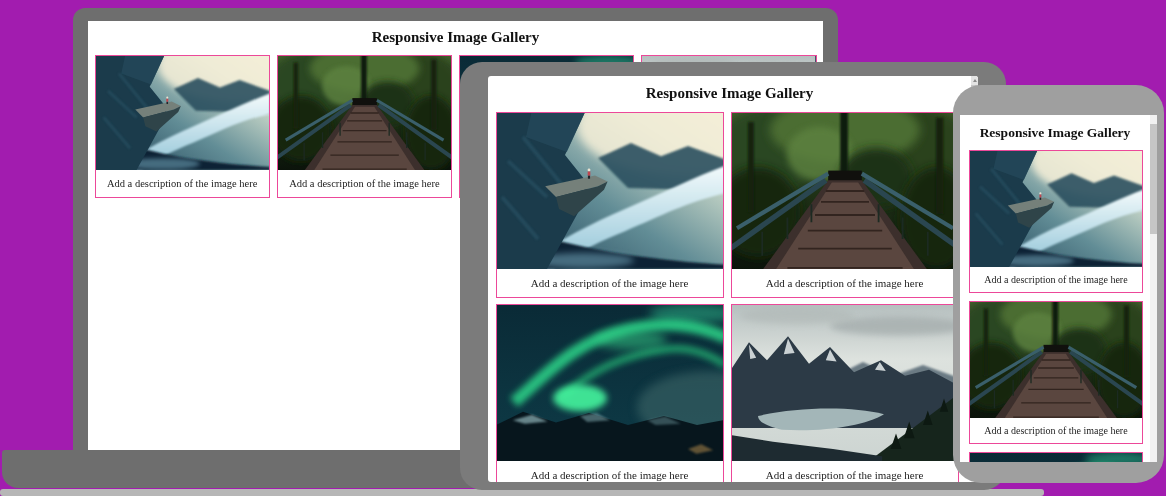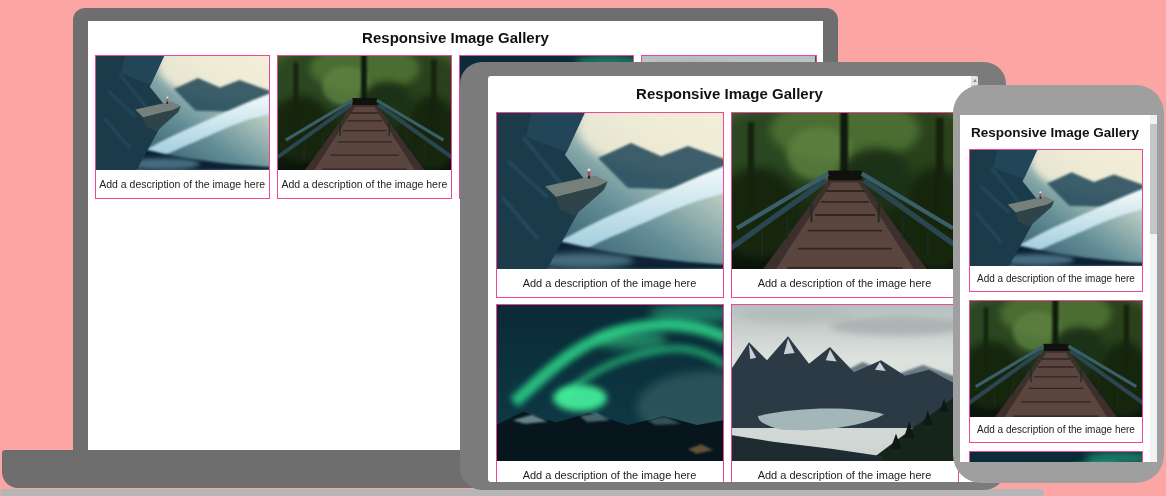--- a/index.html
+++ b/index.html
@@ -1,17 +1,17 @@
 <!DOCTYPE html>
 <html><head>
 <meta charset="utf-8">
 <style>
   html,body{margin:0;padding:0;background:#fff;}
-  .stage{position:relative;width:1166px;height:496px;background:#fca5a5;overflow:hidden;
-         font-family:Liberation Sans, sans-serif;}
+  .stage{position:relative;width:1166px;height:496px;background:#a21caf;overflow:hidden;
+         font-family:Liberation Serif, serif;}
 
   
   .screen{background:#fff;width:100%;height:100%;overflow:hidden;position:relative;}
   .page{position:absolute;inset:0;overflow:hidden;}
   .gtitle{font-weight:700;text-align:center;color:#111;margin:8px 0 6px;font-size:15px;white-space:nowrap;}
   .cards{display:flex;flex-wrap:wrap;align-items:flex-start;}
   .card{box-sizing:border-box;border:1px solid #ec4899;background:#fff;}
   .ph{display:block;width:100%;background:#16324a;}
   .caption{text-align:center;color:#1c1c1c;padding:8px 2px;font-size:11px;white-space:nowrap;overflow:hidden;}
 

